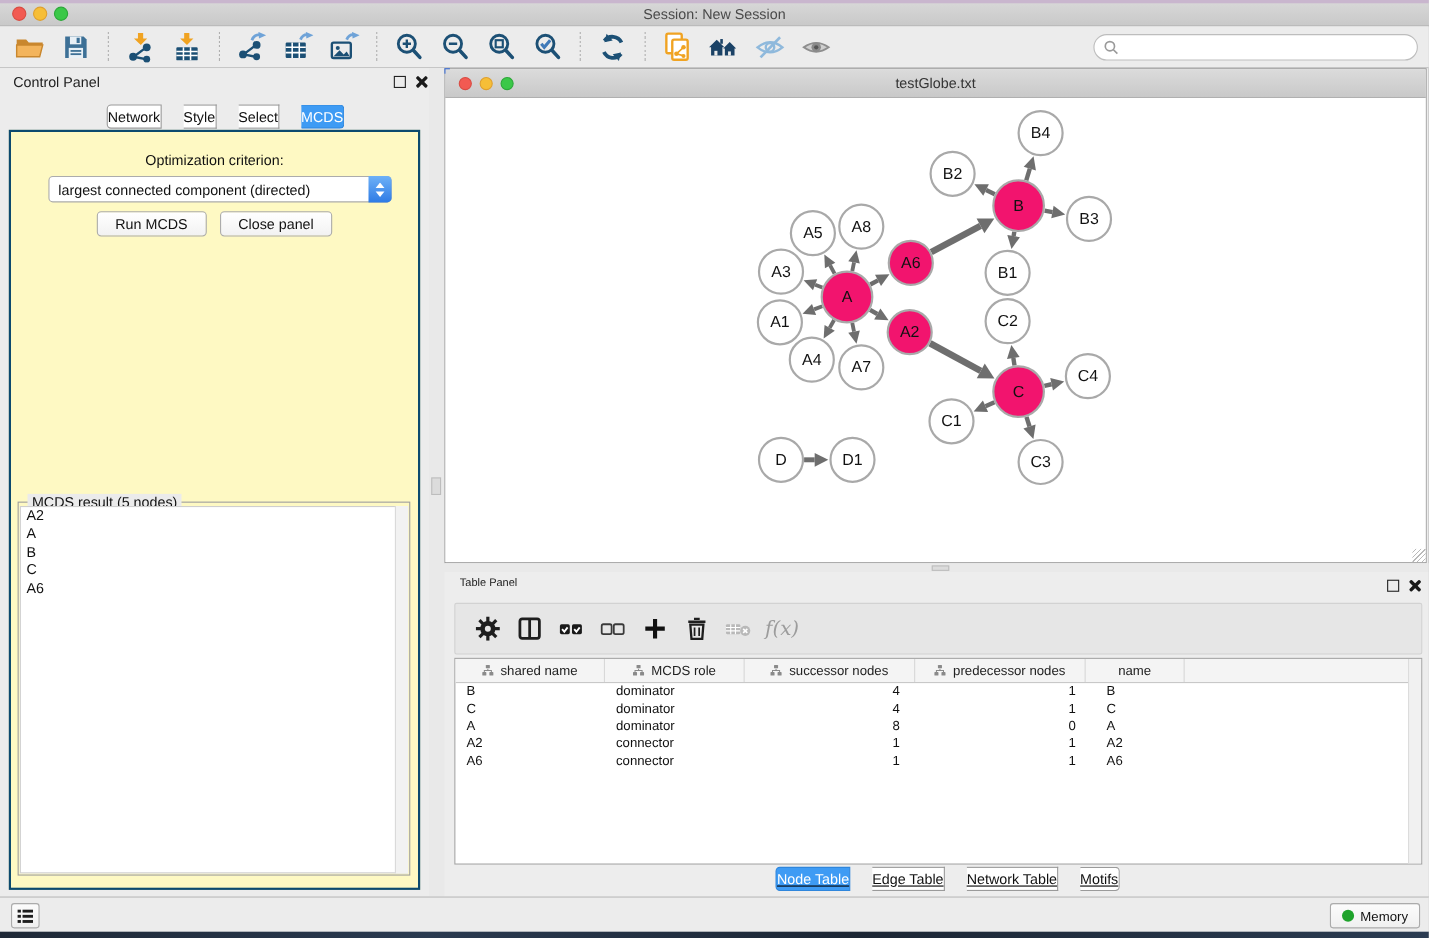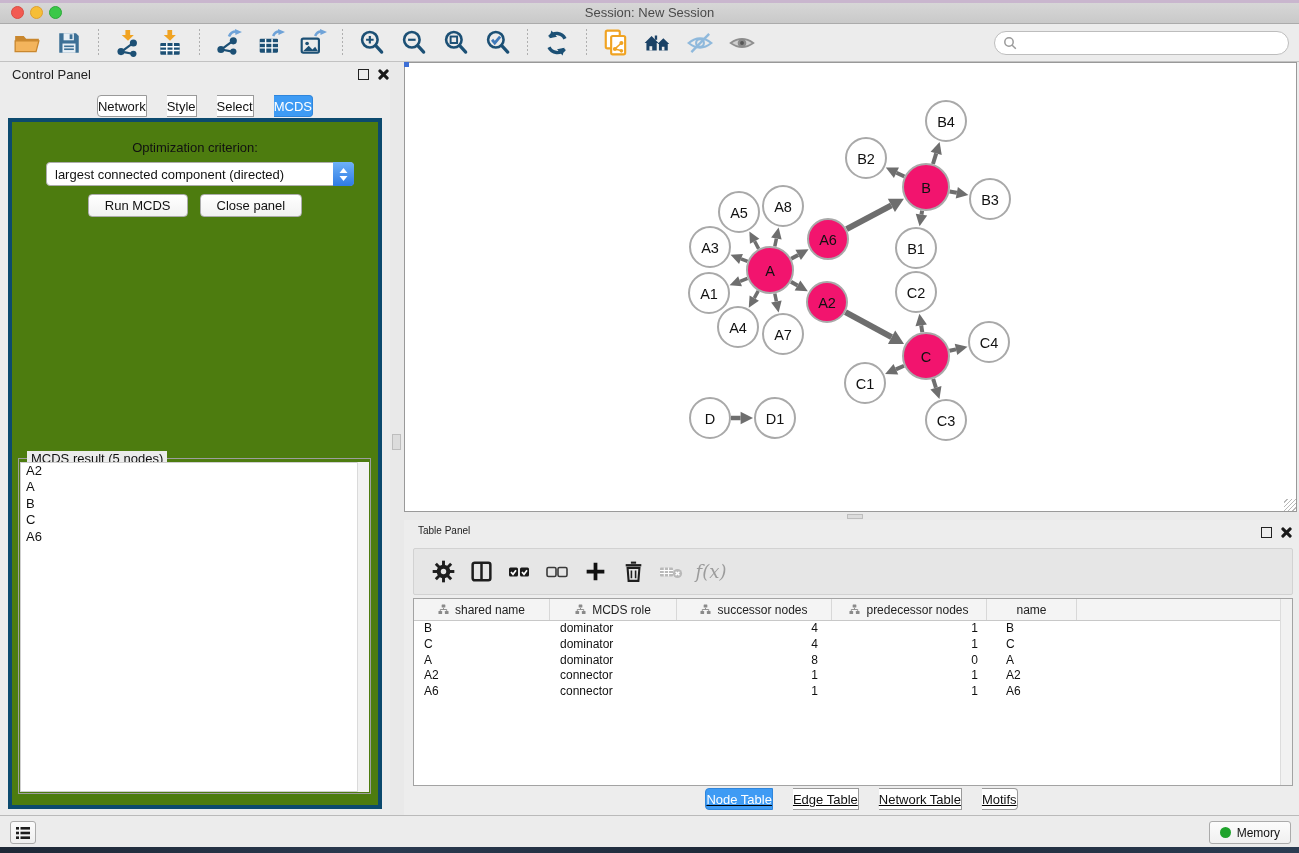--- a/index.html
+++ b/index.html
@@ -45,21 +45,21 @@
   .cp-float{left:358px;} .cp-close{left:377px;}
 
   .tabs-row{position:absolute;left:0;top:33px;width:100%;display:flex;justify-content:center;}
   .tab{border:1px solid #9A9A9A;border-left:none;background:#FFF;padding:2px 0;
     font-size:13px;height:22px;line-height:17px;color:#111;margin-left:20px;}
   .tab:first-child{border-left:1px solid #9A9A9A;border-radius:4px 0 0 4px;}
   .tab:last-child{border-radius:0 4px 4px 0;}
   .tab.active{background:#3E9BF4;border-color:#2F86DC;color:#FFF;}
 
   .cp-content{position:absolute;left:8px;right:8px;top:56px;bottom:6px;
-    border:4px solid #0c4a6e;background:#4d7c0f;}
+    border:2px solid #0c4a6e;background:#fef9c3;}
   .opt-label{position:absolute;top:18px;width:100%;text-align:center;font-size:13px;color:#111;}
   .dropdown{position:absolute;left:34px;right:24px;top:40px;height:24px;background:#FFF;
     border:1px solid #ACACAC;border-radius:4px;font-size:13px;color:#111;
     display:flex;align-items:center;padding-left:8px;}
   .dd-stepper{position:absolute;right:-1px;top:-1px;width:21px;height:24px;border-radius:0 4px 4px 0;
     background:linear-gradient(#6EB1F7,#2E7BE5);display:flex;flex-direction:column;
     align-items:center;justify-content:center;gap:1px;}
   .dd-stepper svg{display:block;}
   .btn-row{position:absolute;top:72px;width:100%;display:flex;justify-content:center;gap:12px;}
   .push-btn{background:linear-gradient(#FFFFFF,#F2F2F2);border:1px solid #ACACAC;border-radius:4px;
@@ -349,20 +349,26 @@
     </div>
 
     <div class="v-splitter">
       <div class="v-grip"></div>
     </div>
 
     <div class="right-area">
 
       <div class="network-window">
         <div class="focus-corner"></div>
+        <div class="net-titlebar">
+          <div class="tl red" style="left:12px;"></div>
+          <div class="tl yellow" style="left:31px;"></div>
+          <div class="tl green" style="left:50px;"></div>
+          <div class="net-title">testGlobe.txt</div>
+        </div>
         <div class="net-canvas">
           <svg width="891" height="422" viewBox="0 0 891 422">
               <g>
                 <line x1="353.6869454915068" y1="159.8336399518514" x2="349.64972540341563" y2="152.2801313999389" stroke="#6E6E6E" stroke-width="3.5"></line>
                 <polygon points="344.3702999661188,142.4024967108029 354.3680598308154,149.7582629990873 344.93139097601585,154.80199980079053" fill="#6E6E6E"></polygon>
               </g>
               <g>
                 <line x1="369.7774381829625" y1="157.48030433003072" x2="371.3912105135686" y2="149.53557901012417" stroke="#6E6E6E" stroke-width="3.5"></line>
                 <polygon points="373.6206816656177,138.55972103080518 376.6341426733326,150.60054960507622 366.1482783538046,148.4706084151721" fill="#6E6E6E"></polygon>
               </g>

